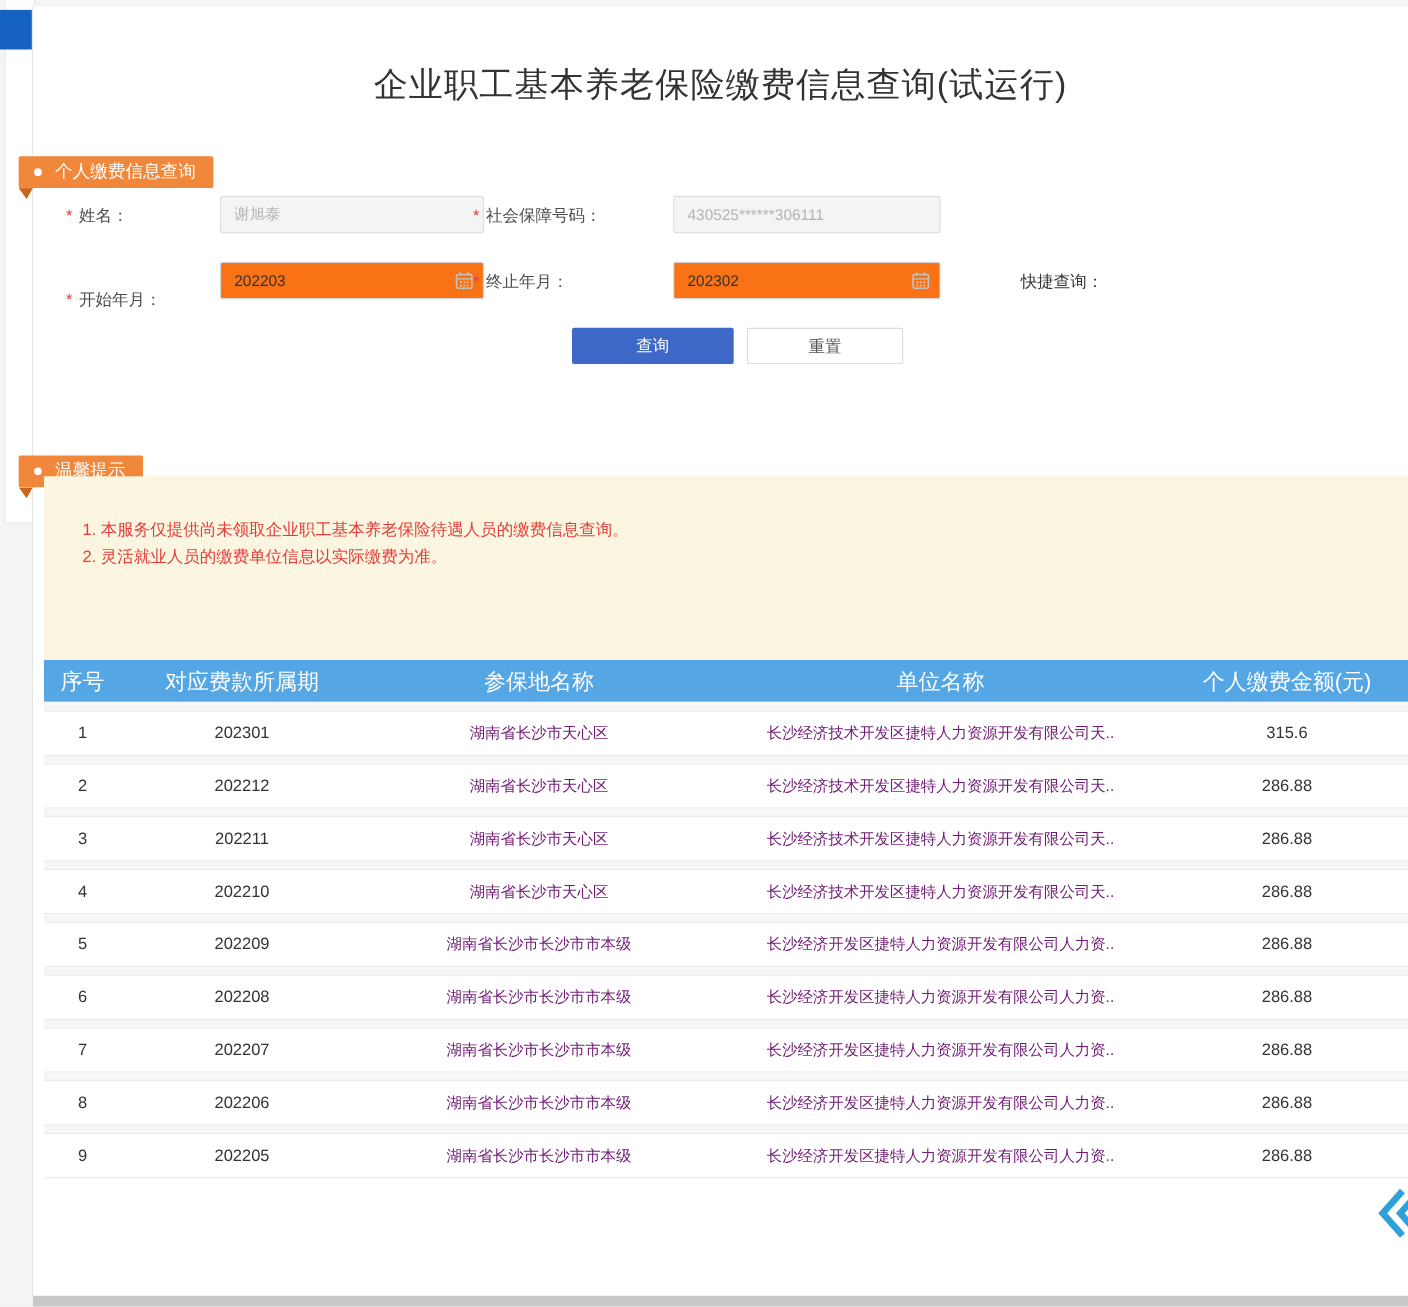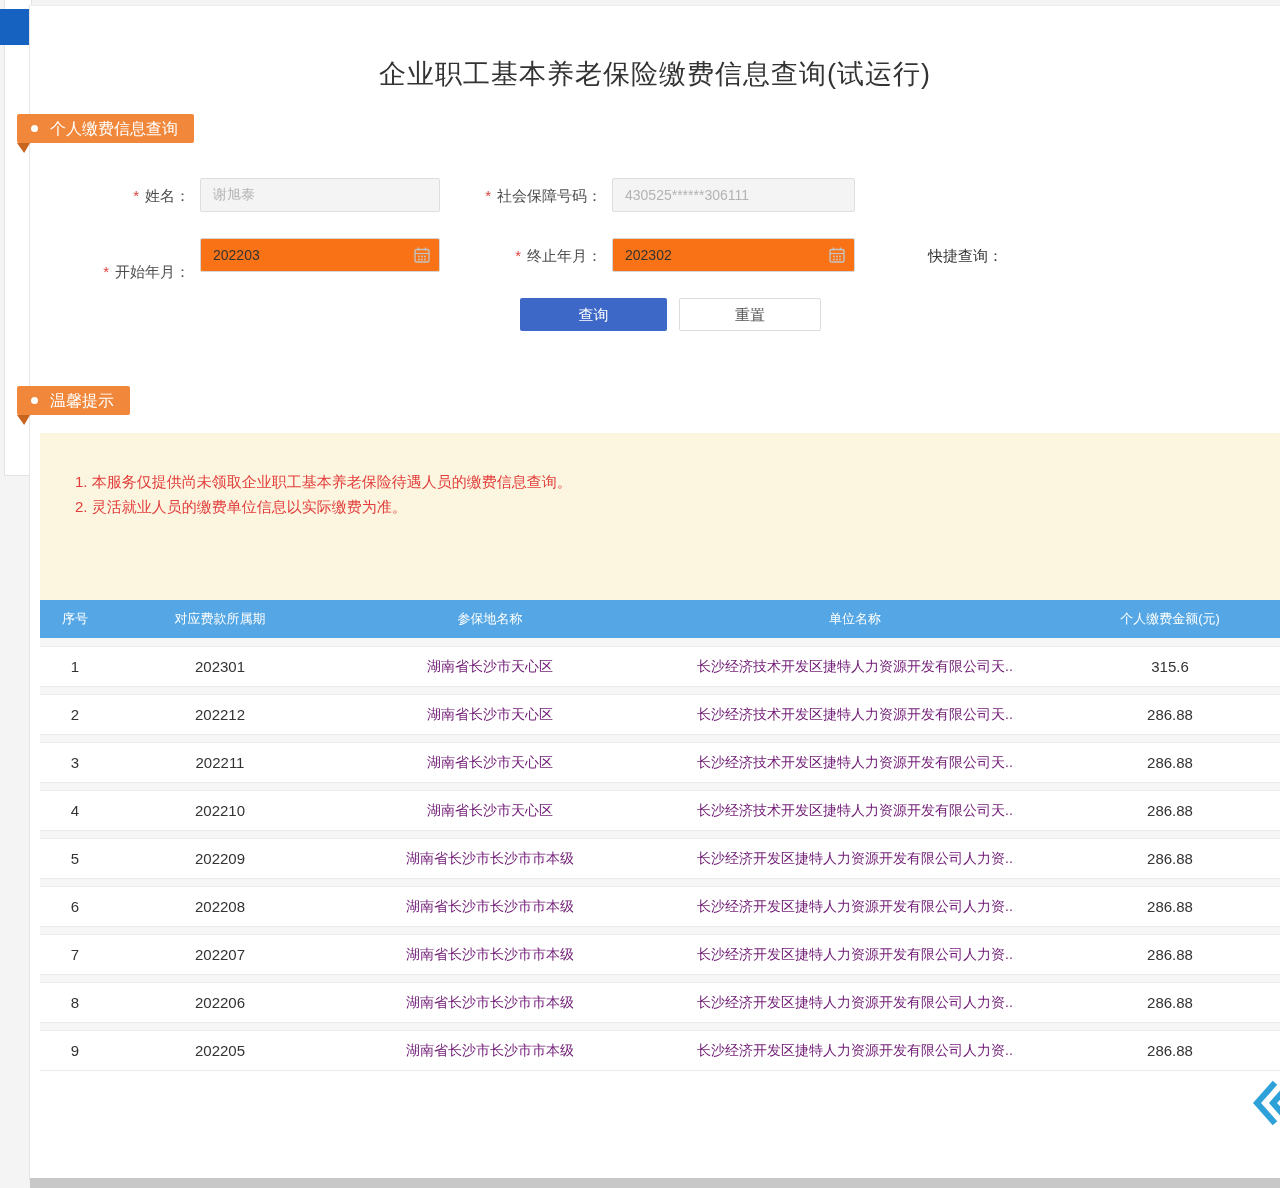--- a/index.html
+++ b/index.html
@@ -8,52 +8,52 @@
   .abs{position:absolute;}
 
   
   .left-strip{left:0;top:0;width:30px;height:1188px;background:#f4f4f4;}
   .left-subpanel{left:4px;top:-2px;width:26px;height:476px;background:#fff;border:1px solid #e3e3e3;}
   .blue-tab{left:0;top:9px;width:35px;height:36px;background:#1562c0;}
 
   
   .main-panel{left:29px;top:5px;width:1251px;height:1175px;background:#ffffff;border-left:1px solid #e6e6e6;border-top:1px solid #eee;}
 
-  .page-title{left:30px;top:56px;width:1250px;text-align:center;font-size:27px;color:#333;letter-spacing:1px;}
+  .page-title{left:30px;top:56px;width:1250px;text-align:center;font-size:31px;color:#333;letter-spacing:1px;}
 
   
   .badge{height:29px;line-height:29px;background:#f0873a;color:#fff;font-size:16px;
-         padding:0 16px 0 14px;border-radius:2px;display:flex;align-items:center;gap:12px;}
+         padding:0 16px 0 14px;border-radius:2px;display:flex;align-items:center;gap:12px;margin-top:28px;}
   .badge .dot{width:7px;height:7px;background:#fff;border-radius:50%;display:inline-block;}
   .badge-fold{width:13px;height:10px;background:#c9651f;clip-path:polygon(0 0,100% 0,55% 100%);}
 
   
-  .f-label{font-size:15px;color:#4d4d4d;text-align:right;}
+  .f-label{font-size:15px;color:#4d4d4d;}
   .req{color:#e0403c;margin-right:6px;font-size:15px;}
   .inp{box-sizing:border-box;height:34px;border:1px solid #d6d6d6;border-radius:2px;background:#f97316;
        font-size:14px;color:#333;padding:0 30px 0 12px;font-family:"Liberation Sans","DejaVu Sans",sans-serif;width:100%;}
   .inp.readonly{background:#f4f4f4;color:#b3b3b3;border-color:#dedede;padding-right:12px;}
   .inp-wrap{height:34px;}
   .cal-icon{position:absolute;right:9px;top:8px;width:18px;height:18px;}
   .quick-label{font-size:15px;color:#333;}
   .quick-group{display:flex;}
   .quick-btn{box-sizing:border-box;height:37px;line-height:35px;padding:0 17px;border:1px solid #e2e2e2;
              background:#fff;font-size:15px;color:#333;margin-left:-1px;cursor:pointer;white-space:nowrap;}
   .quick-btn:first-child{margin-left:0;}
 
   .btn{box-sizing:border-box;height:33px;border-radius:2px;font-size:15px;text-align:center;line-height:33px;cursor:pointer;}
   .btn-primary{background:#3d68c7;color:#fff;}
-  .btn-plain{background:#fff;border:1px solid #dcdcdc;color:#555;font-family:Liberation Serif, serif;}
+  .btn-plain{background:#fff;border:1px solid #dcdcdc;color:#555;}
 
   
   .tips-box{background:#fcf5df;}
   .tips-line{font-size:15px;color:#e23d3c;line-height:25px;}
 
   
-  .thead{display:flex;align-items:center;height:38px;background:#54a7e4;color:#fff;font-size:13px;}
+  .thead{display:flex;align-items:center;height:38px;background:#54a7e4;color:#fff;font-size:20px;}
   .col{text-align:center;}
   .col1{width:70px;}.col2{width:220px;}.col3{width:320px;}.col4{width:410px;}.col5{width:220px;}
   .tbody{background:#f6f6f6;padding-top:8px;}
   .t-row{display:flex;align-items:center;box-sizing:border-box;height:41px;background:#fff;
          border-top:1px solid #eaeaea;border-bottom:1px solid #eaeaea;margin-bottom:7px;
          font-size:15px;color:#333;}
   .t-row:last-child{margin-bottom:0;}
   .t-row .col3,.t-row .col4{font-size:14px;color:#701a75;}
 
   .chevrons{left:1252px;top:1080px;width:40px;height:46px;}

